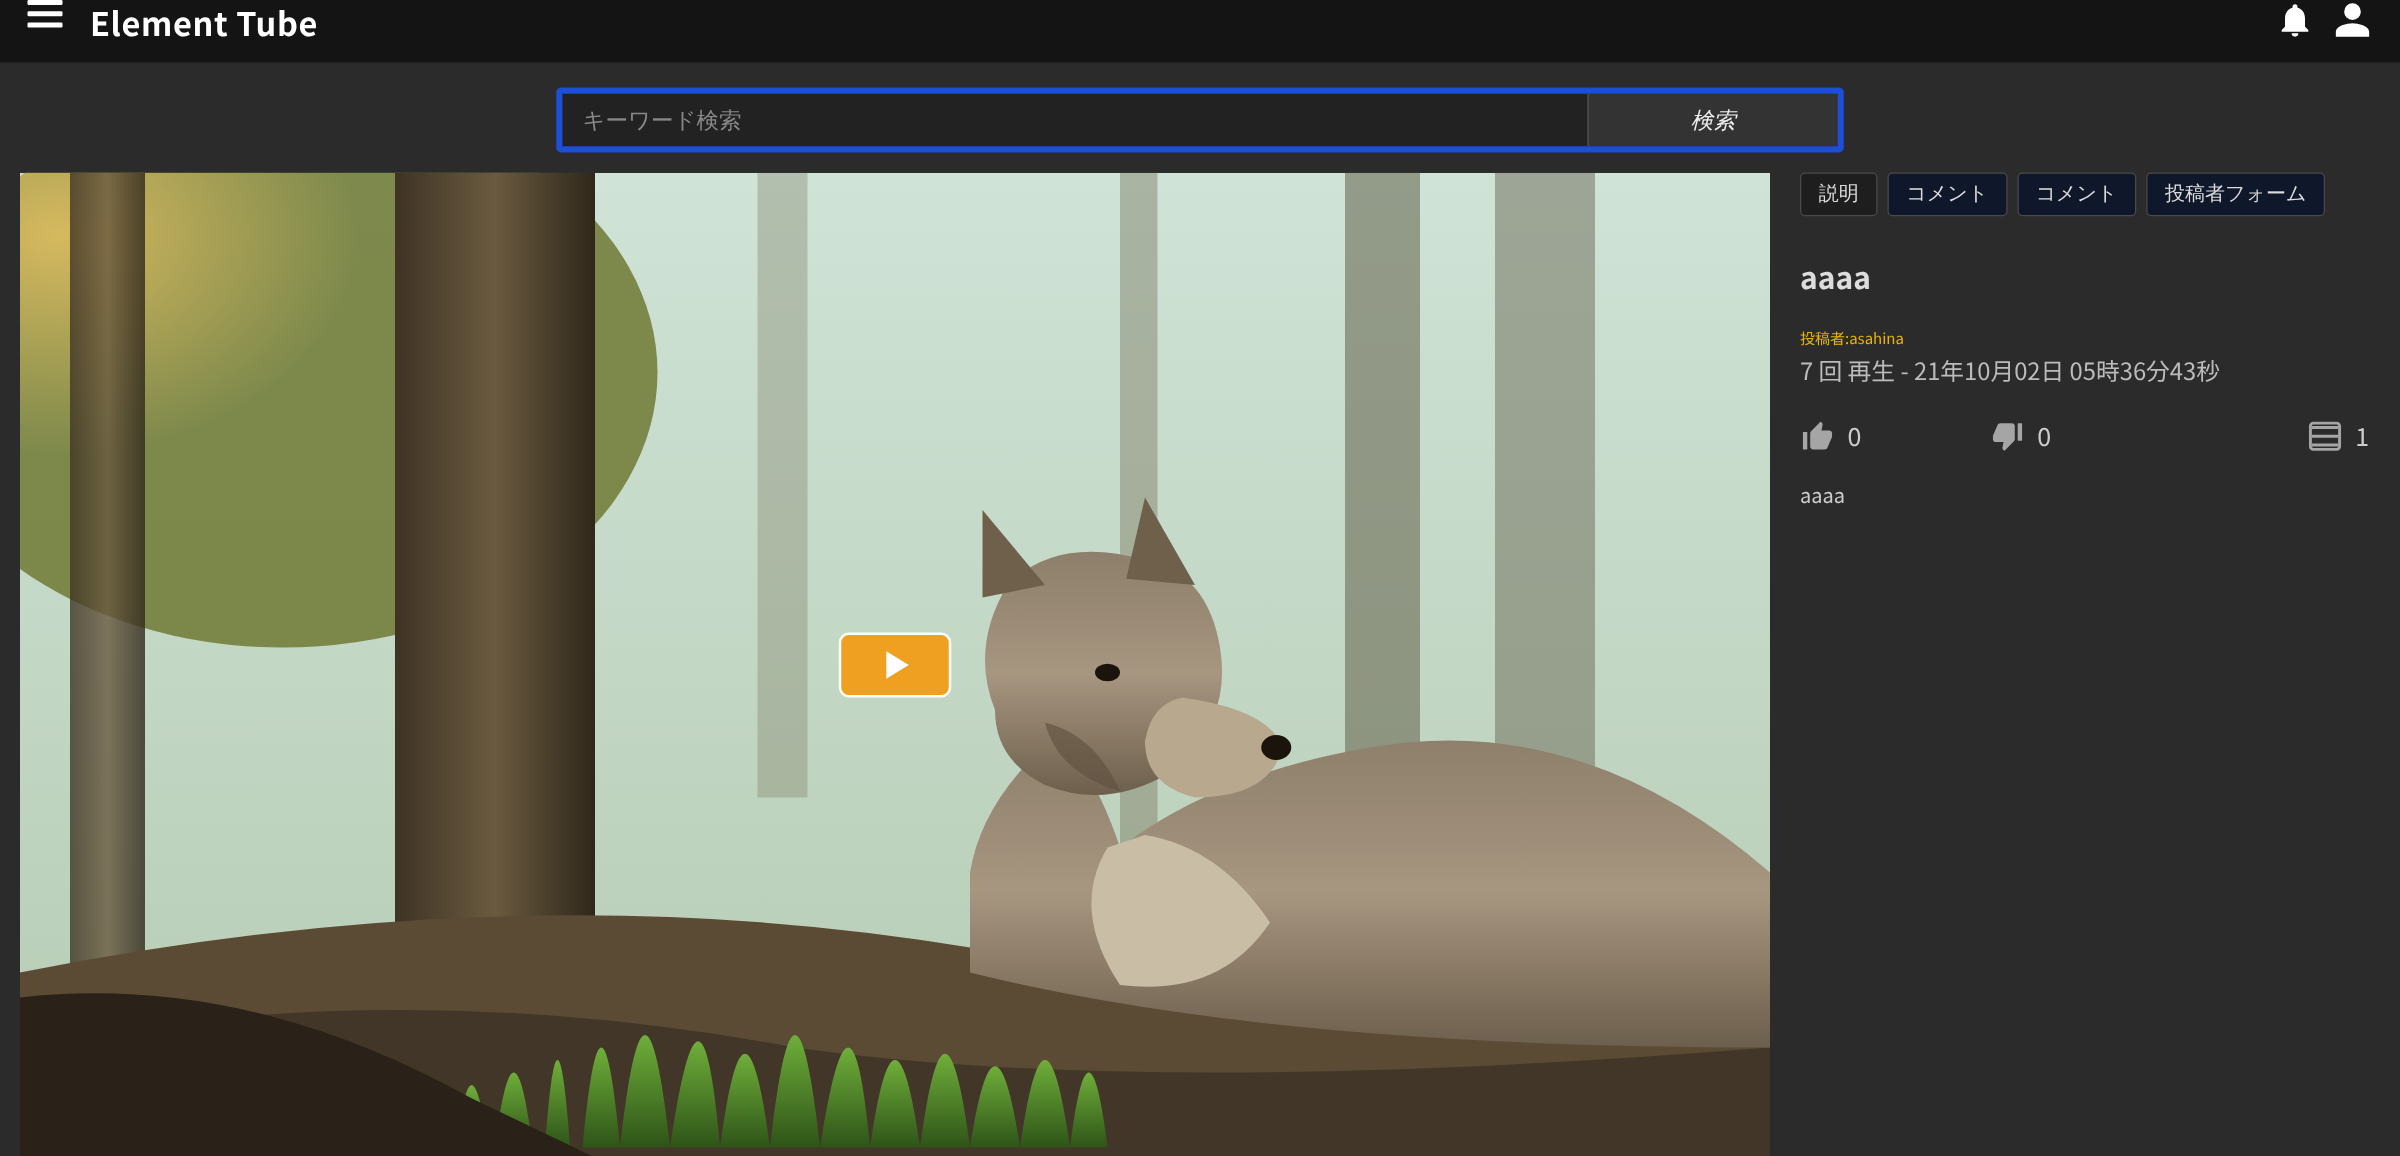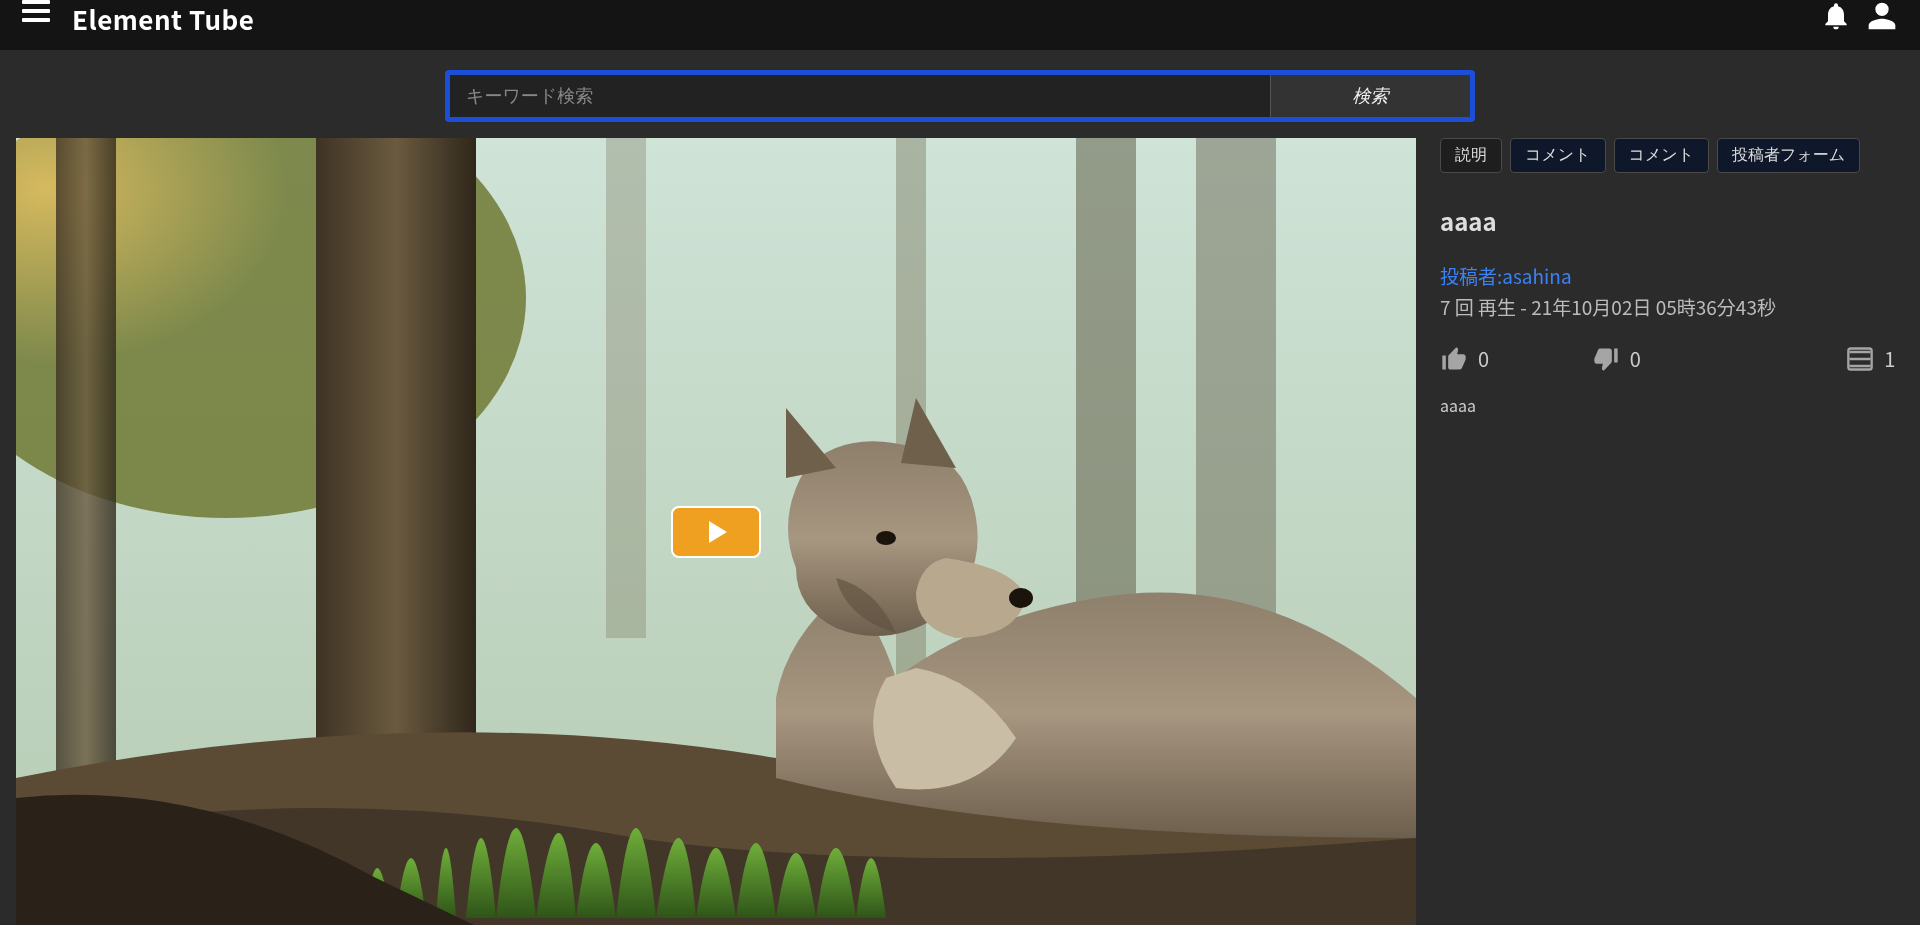--- a/index.html
+++ b/index.html
@@ -105,21 +105,21 @@
     border: 1px solid #4a4a4a;
     color: #ddd;
     font-size: 16px;
     padding: 6px 14px;
     border-radius: 4px;
     cursor: pointer;
   }
   .tab.active { background: #1e1e1e; }
 
   .video-title { font-size: 24px; font-weight: 700; margin-top: 30px; color: #ddd; }
-  .uploader    { font-size: 19px; margin-top: 24px; color: #3b82f6; }
+  .uploader    { font-size: 12px; margin-top: 24px; color: #eab308; }
   .views       { font-size: 19px; margin-top: 4px;  color: #bbb; }
 
   .stats { display: flex; align-items: center; margin-top: 24px; gap: 0; width: 100%; }
   .stat  { display: flex; align-items: center; gap: 10px; font-size: 20px; color: #ccc; }
   .stat svg { fill: #a5a5a5; }
   .stat:nth-child(1) { flex: 0 0 33%; }
   .stat:nth-child(2) { flex: 0 0 33%; }
   .stat:nth-child(3) { flex: 0 0 33%; justify-content: flex-end; }
 
   .description { margin-top: 20px; color: #ccc; font-size: 16px; }

